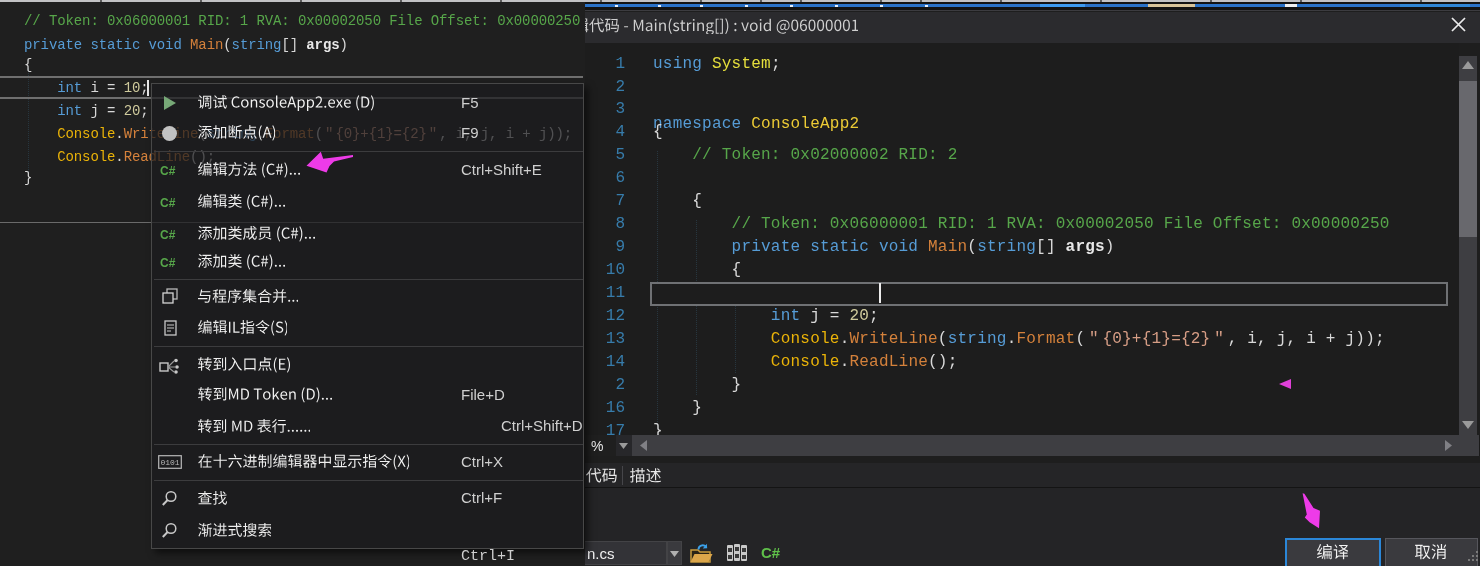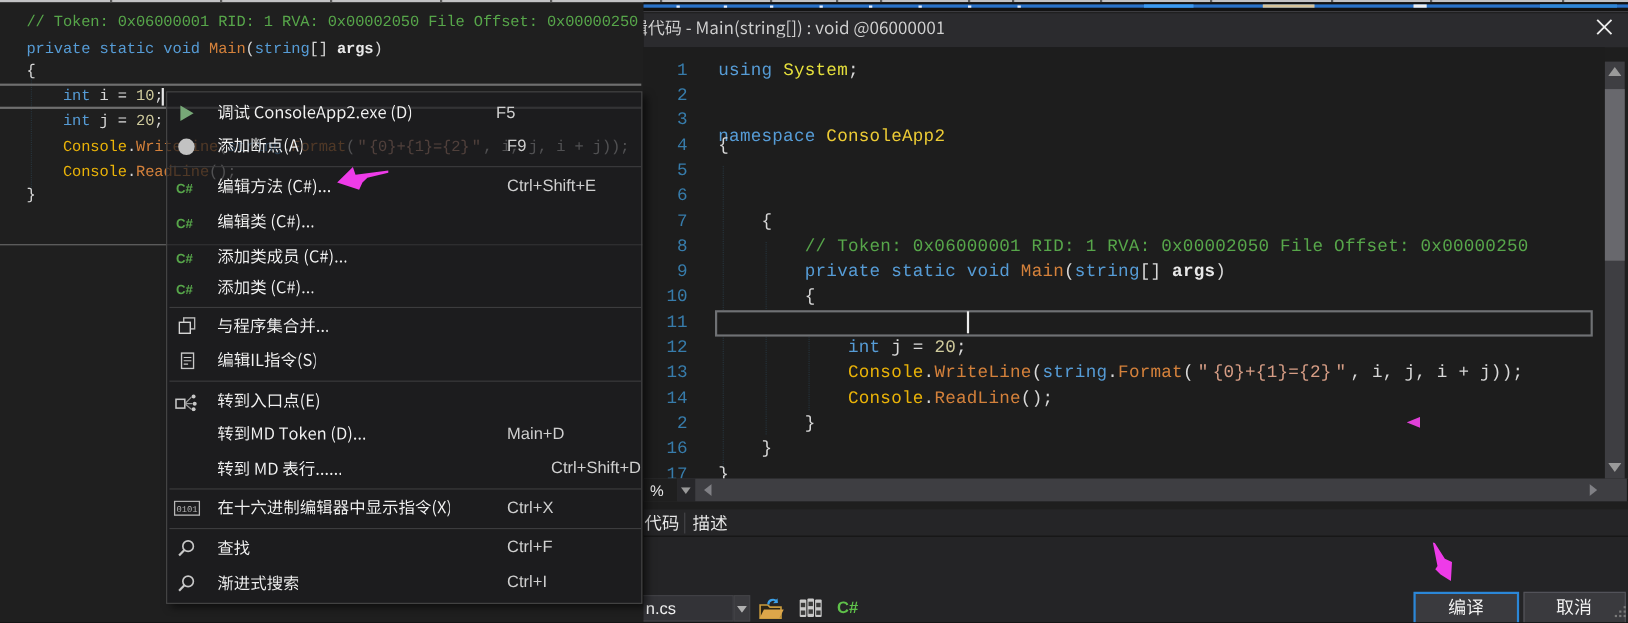--- a/index.html
+++ b/index.html
@@ -73,20 +73,21 @@
 <div class="ig" style="left:150px;top:245px;height:85px;"></div>
 <div style="position:absolute;left:65px;top:238.5px;width:798px;height:24px;border:2px solid #6f7174;background:#1d1d1d;"></div>
 <div class="num" style="left:10px;top:10.5px;">1</div>
 <div class="mono rl" style="left:68px;top:10.5px;"><span class="k">using</span> <span style="color:#e5df3c">System</span><span class="w">;</span></div>
 <div class="num" style="left:10px;top:33.5px;">2</div>
 <div class="num" style="left:10px;top:56.4px;">3</div>
 <div class="mono rl" style="left:68px;top:59px;margin-top:12px;"><span class="k">namespace</span> <span style="color:#eccb35">ConsoleApp2</span></div>
 <div class="num" style="left:10px;top:79.3px;">4</div>
 <div class="mono rl" style="left:68px;top:79.3px;"><span class="w">{</span></div>
 <div class="num" style="left:10px;top:102.3px;">5</div>
+<div class="mono rl" style="left:68px;top:102.3px;"><span class="c">    // Token: 0x02000002 RID: 2</span></div>
 <div class="num" style="left:10px;top:125.2px;">6</div>
 <div class="num" style="left:10px;top:148.2px;">7</div>
 <div class="mono rl" style="left:68px;top:148.2px;"><span class="w">    {</span></div>
 <div class="num" style="left:10px;top:171.2px;">8</div>
 <div class="mono rl" style="left:68px;top:171.2px;"><span class="c">        // Token: 0x06000001 RID: 1 RVA: 0x00002050 File Offset: 0x00000250</span></div>
 <div class="num" style="left:10px;top:194.1px;">9</div>
 <div class="mono rl" style="left:68px;top:194.1px;"><span class="w">        </span><span class="k">private static void</span> <span class="m">Main</span><span class="w">(</span><span class="k">string</span><span class="w">[] </span><span class="b">args</span><span class="w">)</span></div>
 <div class="num" style="left:10px;top:217.0px;">10</div>
 <div class="mono rl" style="left:68px;top:217.0px;"><span class="w">        {</span></div>
 <div class="num" style="left:10px;top:240.0px;">11</div>
@@ -215,28 +216,28 @@
       <path transform="scale(1,-1)" fill="#f0f0f0" d="M295 218V134H700V218ZM295 352V270H700V352ZM221 406H778V80H221ZM57 713H944V647H57ZM460 840H534V437H460ZM417 693 479 668Q446 620 401 575Q356 529 303 490Q251 450 196 418Q140 386 85 364Q80 374 71 385Q62 395 53 406Q44 417 36 424Q89 443 144 471Q199 500 250 536Q301 571 344 611Q387 651 417 693ZM576 693Q606 652 650 613Q693 574 745 540Q797 506 853 478Q909 451 964 434Q956 427 946 416Q937 405 928 394Q920 382 914 372Q858 393 802 424Q746 455 693 494Q640 532 595 577Q549 621 515 668ZM74 20H930V-48H74ZM1034 311Q1079 322 1136 337Q1194 353 1258 371Q1322 389 1386 408L1395 339Q1307 312 1217 286Q1128 259 1056 238ZM1046 638H1384V567H1046ZM1189 840H1262V15Q1262 -16 1254 -33Q1246 -50 1226 -59Q1207 -67 1174 -70Q1141 -72 1089 -72Q1087 -58 1080 -38Q1074 -18 1067 -3Q1102 -4 1131 -4Q1160 -4 1170 -4Q1181 -3 1185 1Q1189 5 1189 15ZM1396 557 1933 613 1941 543 1404 486ZM1676 778 1733 816Q1758 796 1784 770Q1811 744 1834 719Q1857 693 1871 673L1811 629Q1798 651 1775 677Q1753 703 1727 730Q1701 757 1676 778ZM1531 837H1607Q1612 702 1625 581Q1638 459 1659 357Q1680 256 1708 180Q1737 104 1773 61Q1810 17 1855 13Q1875 11 1887 52Q1900 93 1907 176Q1915 168 1927 160Q1939 151 1951 145Q1963 138 1971 135Q1960 54 1943 7Q1927 -40 1905 -58Q1883 -77 1858 -75Q1791 -70 1740 -23Q1690 24 1653 106Q1616 188 1592 300Q1567 412 1553 548Q1538 684 1531 837ZM1829 465 1891 428Q1846 330 1774 238Q1702 147 1613 73Q1523 -1 1425 -45Q1415 -30 1399 -14Q1382 2 1367 13Q1441 43 1511 91Q1581 138 1641 198Q1701 258 1750 326Q1798 394 1829 465Z"></path>
     </svg>
 <svg style="position:absolute;left:197.6px;top:523.1px" width="73.5" height="13.8" viewBox="37 -840 4899 922">
       <path transform="scale(1,-1)" fill="#f0f0f0" d="M285 720H606V651H285ZM441 564H508V-76H441ZM268 169Q311 179 366 191Q422 204 484 219Q546 234 609 249L616 186Q529 162 442 139Q356 116 286 98ZM298 329Q296 336 292 348Q288 360 284 372Q279 385 275 392Q287 396 297 418Q307 441 317 475Q323 491 332 529Q342 566 352 616Q363 667 373 724Q382 782 387 838L456 827Q446 748 429 665Q411 583 389 507Q367 431 343 370V369Q343 369 336 365Q329 361 320 355Q312 348 305 342Q298 335 298 329ZM298 329V393L338 412H602V344H368Q344 344 324 340Q304 336 298 329ZM893 827 939 764Q902 747 856 733Q810 719 761 707Q712 696 667 689Q665 701 658 718Q651 735 644 748Q688 758 734 770Q780 782 822 797Q863 811 893 827ZM679 522H958V457H679ZM811 495H877V-76H811ZM644 748H710V416Q710 326 703 240Q696 154 675 74Q654 -6 611 -82Q601 -71 586 -59Q571 -47 558 -39Q596 30 615 106Q633 181 639 259Q644 338 644 417ZM81 776 126 829Q153 815 184 797Q215 778 243 760Q271 741 289 726L243 665Q226 681 198 701Q171 721 140 741Q109 760 81 776ZM38 506 80 561Q109 548 141 531Q173 514 202 496Q232 479 251 465L207 404Q189 419 160 437Q131 455 99 474Q67 492 38 506ZM58 -27Q79 12 103 65Q128 118 152 178Q177 237 197 292L257 253Q239 201 217 144Q194 88 171 34Q148 -21 126 -67ZM1339 659H1924V586H1339ZM1481 819H1555V468Q1555 420 1549 367Q1544 313 1528 260Q1513 207 1482 160Q1452 112 1402 74Q1398 82 1388 92Q1378 103 1367 113Q1356 123 1348 128Q1408 174 1436 231Q1464 288 1472 350Q1481 411 1481 469ZM1333 407H1944V335H1333ZM1262 478V91H1188V408H1050V478ZM1224 128Q1249 128 1272 109Q1294 91 1335 64Q1384 33 1449 25Q1514 16 1598 16Q1643 16 1691 18Q1740 19 1789 21Q1837 24 1882 27Q1927 31 1964 35Q1959 25 1954 11Q1950 -3 1946 -18Q1943 -32 1942 -43Q1915 -44 1872 -46Q1829 -48 1778 -50Q1728 -51 1680 -52Q1632 -53 1596 -53Q1503 -53 1437 -42Q1371 -31 1319 2Q1288 22 1264 41Q1240 61 1223 61Q1206 61 1184 44Q1163 26 1138 -3Q1114 -32 1088 -66L1038 2Q1089 57 1138 93Q1186 128 1224 128ZM1081 778 1135 819Q1163 795 1193 766Q1222 736 1249 708Q1275 679 1292 657L1234 609Q1219 633 1193 662Q1167 692 1138 722Q1109 753 1081 778ZM1720 819H1795V80H1720ZM2709 791 2760 833Q2785 816 2813 794Q2841 773 2866 751Q2890 730 2905 712L2853 665Q2838 683 2814 705Q2791 728 2763 750Q2736 773 2709 791ZM2055 653H2947V580H2055ZM2090 431H2532V358H2090ZM2270 392H2345V35H2270ZM2059 24Q2119 36 2201 52Q2282 69 2375 88Q2467 108 2559 128L2565 60Q2480 40 2393 20Q2307 0 2227 -18Q2147 -36 2083 -50ZM2565 836H2645Q2644 697 2654 571Q2663 445 2682 340Q2700 235 2727 158Q2753 81 2785 39Q2818 -4 2855 -4Q2876 -4 2886 41Q2896 86 2901 186Q2913 174 2932 162Q2951 150 2967 144Q2961 57 2948 8Q2935 -41 2911 -61Q2888 -82 2849 -82Q2799 -82 2759 -48Q2718 -14 2687 48Q2656 111 2633 196Q2610 280 2596 383Q2581 485 2573 600Q2566 715 2565 836ZM3039 309Q3096 328 3175 357Q3255 386 3336 418L3349 350Q3274 321 3198 291Q3122 261 3059 238ZM3046 638H3339V568H3046ZM3166 840H3237V13Q3237 -17 3230 -34Q3223 -51 3205 -61Q3187 -70 3158 -73Q3129 -76 3085 -75Q3084 -61 3078 -40Q3072 -19 3064 -3Q3093 -4 3117 -4Q3141 -4 3150 -3Q3158 -3 3162 0Q3166 3 3166 13ZM3553 804 3607 754Q3566 732 3514 714Q3463 695 3415 682Q3413 693 3405 708Q3398 722 3392 732Q3436 746 3480 766Q3525 786 3553 804ZM3392 732 3457 711V387H3392ZM3414 449H3847V696H3723V758H3915V387H3414ZM3421 602H3566V544H3421ZM3727 602H3880V545H3727ZM3614 841H3683V262H3614ZM3379 290H3860V226H3379ZM3839 290H3853L3866 293L3911 271Q3876 190 3817 131Q3757 71 3681 29Q3605 -13 3518 -40Q3430 -67 3338 -82Q3333 -69 3324 -50Q3314 -32 3304 -20Q3391 -8 3474 15Q3556 38 3628 74Q3700 110 3754 161Q3809 212 3839 279ZM3477 247Q3520 178 3593 125Q3666 72 3760 36Q3855 1 3962 -16Q3954 -23 3946 -34Q3937 -46 3930 -57Q3923 -69 3917 -78Q3808 -56 3712 -16Q3616 24 3541 84Q3465 144 3416 223ZM4461 841H4539V560H4461ZM4665 328 4718 362Q4754 333 4793 298Q4832 263 4866 228Q4901 194 4922 166L4864 126Q4845 154 4811 190Q4778 225 4740 262Q4701 298 4665 328ZM4633 104 4690 141Q4731 120 4778 92Q4825 65 4867 37Q4910 9 4938 -14L4877 -58Q4851 -35 4810 -6Q4769 22 4723 52Q4676 81 4633 104ZM4290 136 4358 109Q4327 78 4286 46Q4245 15 4202 -13Q4159 -40 4119 -61Q4113 -54 4102 -44Q4092 -35 4081 -26Q4070 -16 4061 -11Q4123 17 4185 56Q4247 96 4290 136ZM4076 752H4923V686H4076ZM4066 593H4936V405H4862V528H4137V405H4066ZM4122 153Q4121 160 4117 172Q4114 184 4110 197Q4106 210 4102 219Q4127 222 4160 232Q4193 242 4237 260Q4261 269 4309 290Q4358 311 4420 341Q4482 370 4548 406Q4614 442 4673 480L4727 434Q4592 352 4450 290Q4308 227 4169 183V180Q4169 180 4162 178Q4155 175 4145 171Q4136 167 4129 162Q4122 158 4122 153ZM4122 153 4121 200 4168 224 4793 258Q4795 245 4799 229Q4802 214 4806 205Q4657 196 4550 189Q4444 182 4371 177Q4299 172 4253 169Q4208 166 4182 163Q4156 160 4143 158Q4130 156 4122 153ZM4194 319Q4193 326 4189 338Q4185 350 4182 363Q4178 376 4174 385Q4189 386 4207 393Q4225 400 4246 411Q4258 417 4282 430Q4305 443 4335 461Q4366 479 4397 501Q4429 523 4456 546L4510 505Q4446 458 4374 419Q4303 380 4232 352V349Q4232 349 4222 345Q4213 340 4203 333Q4194 326 4194 319ZM4194 319 4193 362 4230 381 4574 400Q4571 388 4567 373Q4563 359 4562 350Q4468 345 4405 340Q4342 336 4303 333Q4264 330 4242 328Q4221 325 4210 323Q4200 322 4194 319ZM4479 217H4552V8Q4552 -22 4543 -38Q4535 -55 4510 -63Q4486 -72 4448 -74Q4410 -75 4355 -75Q4352 -59 4344 -40Q4336 -20 4327 -6Q4359 -7 4385 -7Q4412 -8 4431 -7Q4451 -7 4458 -6Q4471 -6 4475 -2Q4479 1 4479 10Z"></path>
     </svg>
 <div style="position:absolute;left:154px;top:151px;width:429px;height:1px;background:#3c3c3e;"></div>
 <div style="position:absolute;left:154px;top:279px;width:429px;height:1px;background:#3c3c3e;"></div>
 <div style="position:absolute;left:154px;top:346px;width:429px;height:1px;background:#3c3c3e;"></div>
 <div style="position:absolute;left:154px;top:444px;width:429px;height:1px;background:#3c3c3e;"></div>
 <div style="position:absolute;left:154px;top:480px;width:429px;height:1px;background:#3c3c3e;"></div>
-<div class="sc" style="left:451px;top:94px;">F5</div>
+<div class="sc" style="left:461px;top:94px;">F5</div>
 <div class="sc" style="left:461px;top:124px;">F9</div>
 <div class="sc" style="left:461px;top:161px;">Ctrl+Shift+E</div>
-<div class="sc" style="left:461px;top:386px;">Main+D</div>
+<div class="sc" style="left:461px;top:386px;">File+D</div>
 <div class="sc" style="left:461px;top:417px;margin-left:40px;">Ctrl+Shift+D</div>
 <div class="sc" style="left:461px;top:453px;">Ctrl+X</div>
 <div class="sc" style="left:461px;top:489px;">Ctrl+F</div>
-<div class="sc" style="left:461px;top:521px;">Ctrl+I</div>
+<div class="sc" style="left:461px;top:548px;font-family:Liberation Mono, monospace;">Ctrl+I</div>
 <svg style="position:absolute;left:163px;top:95px" width="14" height="16" viewBox="0 0 14 16">
       <path d="M1 1 L13 8 L1 15 Z" fill="#77a877"></path>
     </svg>
 <div style="position:absolute;left:162px;top:126px;width:15px;height:15px;border-radius:50%;background:#c2c2c2;"></div>
 <div class="sc" style="left:160px;top:162px;color:#57a64a;font-weight:bold;font-size:12px;">C#</div>
 <div class="sc" style="left:160px;top:194px;color:#57a64a;font-weight:bold;font-size:12px;">C#</div>
 <div class="sc" style="left:160px;top:226px;color:#57a64a;font-weight:bold;font-size:12px;">C#</div>
 <div class="sc" style="left:160px;top:254px;color:#57a64a;font-weight:bold;font-size:12px;">C#</div>
 <svg style="position:absolute;left:162px;top:288px" width="16" height="16" viewBox="0 0 16 16">
       <rect x="5" y="1" width="10" height="10" fill="none" stroke="#b9b9b9" stroke-width="1.3"></rect>

